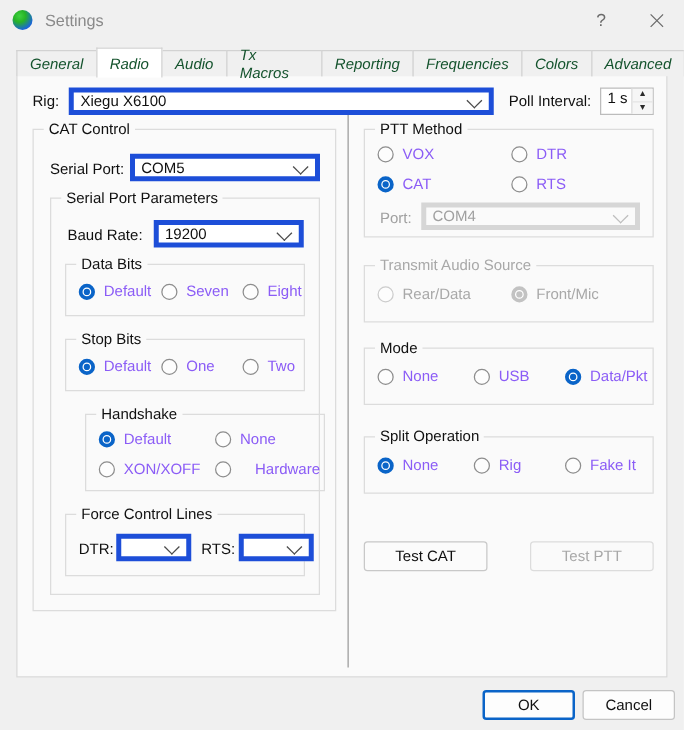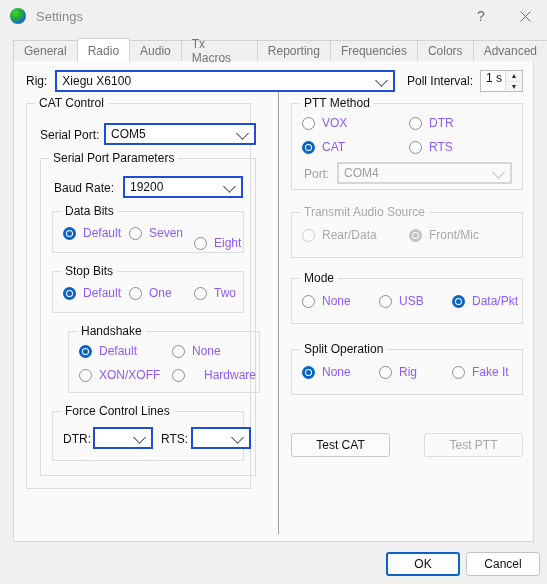--- a/index.html
+++ b/index.html
@@ -64,22 +64,23 @@
     height: 21px;
     padding: 0 10px;
     display: flex;
     align-items: center;
     justify-content: center;
     background: #f0f0f0;
     border: 1px solid #d2d2d2;
     border-bottom: none;
     margin-right: -1px;
     font-size: 12px;
-    color: #737373;
-    box-sizing: border-box;
+    color: #14532d;
+    box-sizing: border-box;
+    font-style: italic;
   }
   .tab.active {
     background: #ffffff;
     border-color: #d2d2d2;
     height: 24px;
     margin-bottom: -1px;
     z-index: 4;
     position: relative;
   }
 
@@ -103,21 +104,21 @@
     display: flex;
     align-items: center;
   }
   .lbl { color: #101010; font-size: 12px; white-space: nowrap; }
   .lbl.dim { color: #a0a0a0; }
 
   .combo {
     box-sizing: border-box;
     height: 22px;
     background: #ffffff;
-    border: 2px solid #1d4ed8;
+    border: 4px solid #1d4ed8;
     display: flex;
     align-items: center;
     padding-left: 5px;
     position: relative;
     font-size: 12px;
     color: #101010;
   }
   .combo.disabled {
     background: #fafafa;
     border-color: #d6d6d6;
@@ -311,21 +312,21 @@
       <span>1 s</span>
       <div class="btns">
         <div>▲</div>
         <div>▼</div>
       </div>
     </div>
   </div>
 
   <div class="divider"></div>
 
-  <div class="group" style="left:12px; top:43px; width:225px; height:386px;">
+  <div class="group" style="left:12px; top:43px; width:243px; height:386px;">
     <span class="gtitle">CAT Control</span>
 
     <span class="lbl" style="position:absolute; left:13px; top:24px;">Serial Port:</span>
     <div class="combo" style="position:absolute; left:77px; top:19px; width:152px;">
       <span>COM5</span>
       <span class="chev"></span>
     </div>
 
     <div class="group" style="left:13px; top:54px; width:216px; height:318px;">
       <span class="gtitle">Serial Port Parameters</span>
@@ -339,21 +340,21 @@
       <div class="group" style="left:11px; top:52px; width:192px; height:42px;">
         <span class="gtitle">Data Bits</span>
         <div class="radio sel" style="left:10px; top:14px;">
           <span class="dot"></span>
           <span class="rtxt">Default</span>
         </div>
         <div class="radio" style="left:76px; top:14px;">
           <span class="dot"></span>
           <span class="rtxt">Seven</span>
         </div>
-        <div class="radio" style="left:141px; top:24px;align-items:center;">
+        <div class="radio" style="left:141px; top:14px;align-items:center;">
           <span class="dot"></span>
           <span class="rtxt">Eight</span>
         </div>
       </div>
 
       <div class="group" style="left:11px; top:112px; width:192px; height:42px;">
         <span class="gtitle">Stop Bits</span>
         <div class="radio sel" style="left:10px; top:14px;">
           <span class="dot"></span>
           <span class="rtxt">Default</span>

